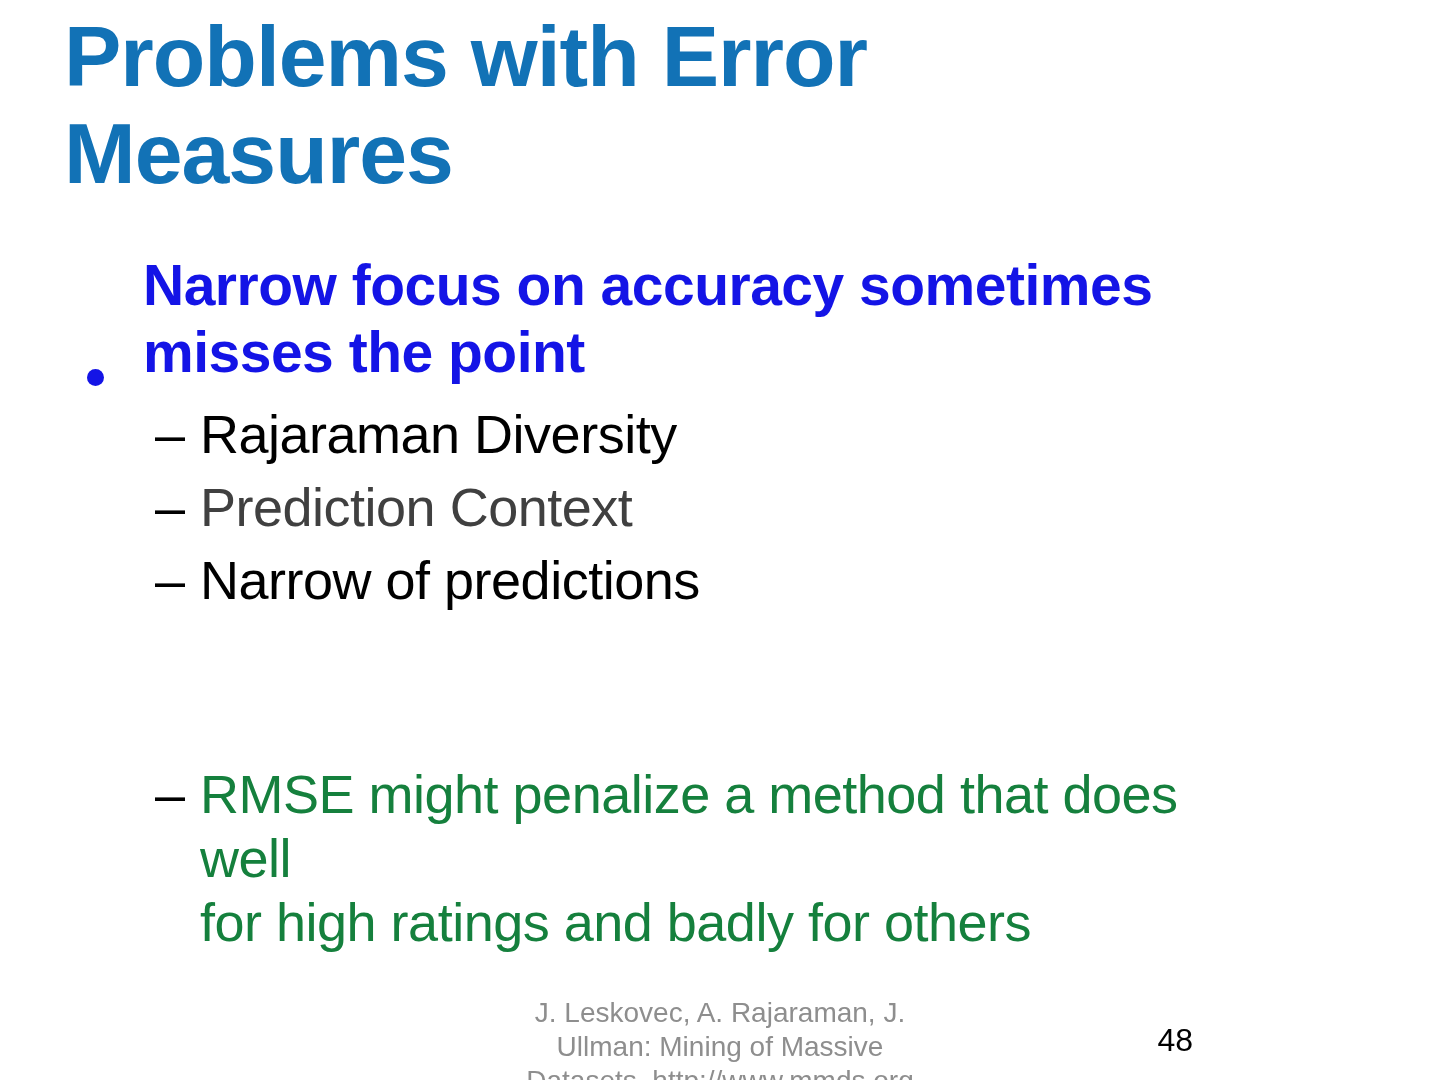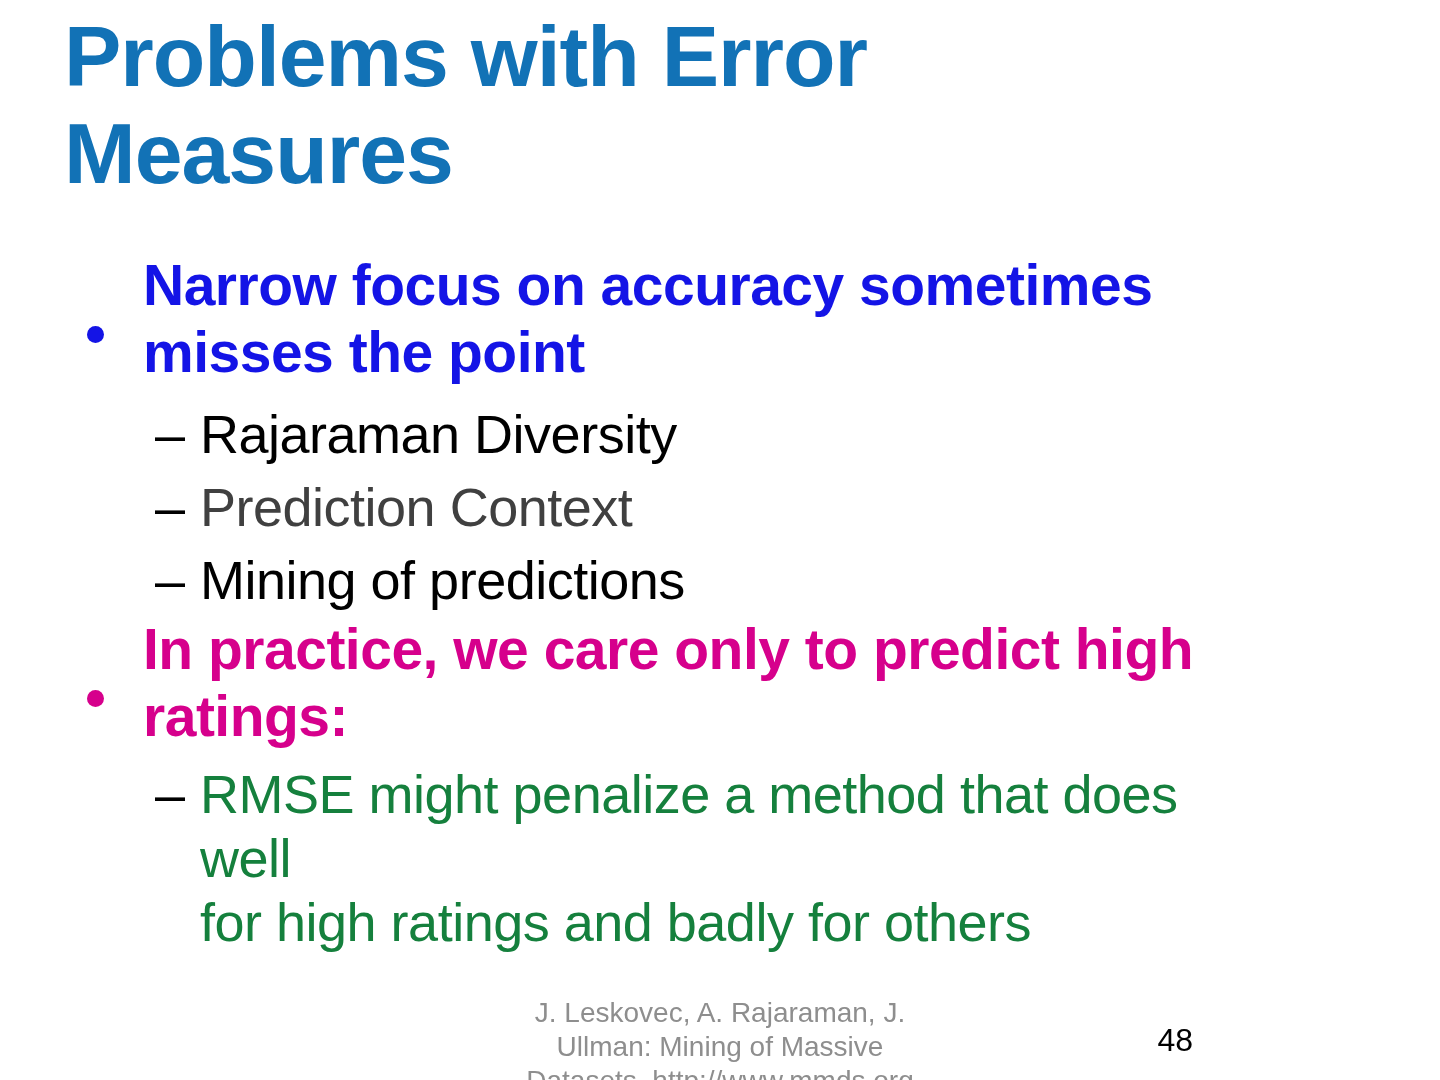--- a/index.html
+++ b/index.html
@@ -13,21 +13,21 @@
 
   .title {
     position: absolute; left: 64px; top: 8px;
     width: 1300px;
     font-size: 86px; font-weight: bold;
     line-height: 97px; letter-spacing: -1px;
     white-space: pre-line;
     margin: 0;
   }
 
-  .bullet-item { position: absolute; left: 64px; display: flex; align-items: center; }
+  .bullet-item { position: absolute; left: 64px; display: flex; align-items: flex-end; }
   .bullet-item .dot {
     flex: 0 0 auto;
     width: 17px; height: 17px; border-radius: 50%;
     margin: 30px 39px 0 23px;
   }
   .bullet-item .bullet-text {
     font-size: 57px; font-weight: bold;
     line-height: 67px; letter-spacing: -0.5px;
     white-space: pre-line;
   }
@@ -78,29 +78,24 @@
     <div class="sub-item">
       <span class="dash" style="color: rgb(0, 0, 0);">–</span>
       <div class="sub-text" style="color: rgb(0, 0, 0);">Rajaraman Diversity</div>
     </div>
     <div class="sub-item">
       <span class="dash" style="color: rgb(0, 0, 0);">–</span>
       <div class="sub-text" style="color: #404040;">Prediction Context</div>
     </div>
     <div class="sub-item">
       <span class="dash" style="color: rgb(0, 0, 0);">–</span>
-      <div class="sub-text" style="color: rgb(0, 0, 0);">Mining of predictions</div>
+      <div class="sub-text" style="color: rgb(0, 0, 0);">Narrow of predictions</div>
     </div>
   </div>
 
-  <div class="bullet-item bullet-2">
-    <span class="dot" style="background-color: rgb(214, 0, 140);"></span>
-    <div class="bullet-text" style="color: rgb(214, 0, 140);">In practice, we care only to predict high
-ratings:</div>
-  </div>
 
   <div class="sub-list sub-list-2">
     <div class="sub-item">
       <span class="dash" style="color: rgb(0, 0, 0);">–</span>
       <div class="sub-text" style="color: #15803d;">RMSE might penalize a method that does
 well
 for high ratings and badly for others</div>
     </div>
   </div>
 

